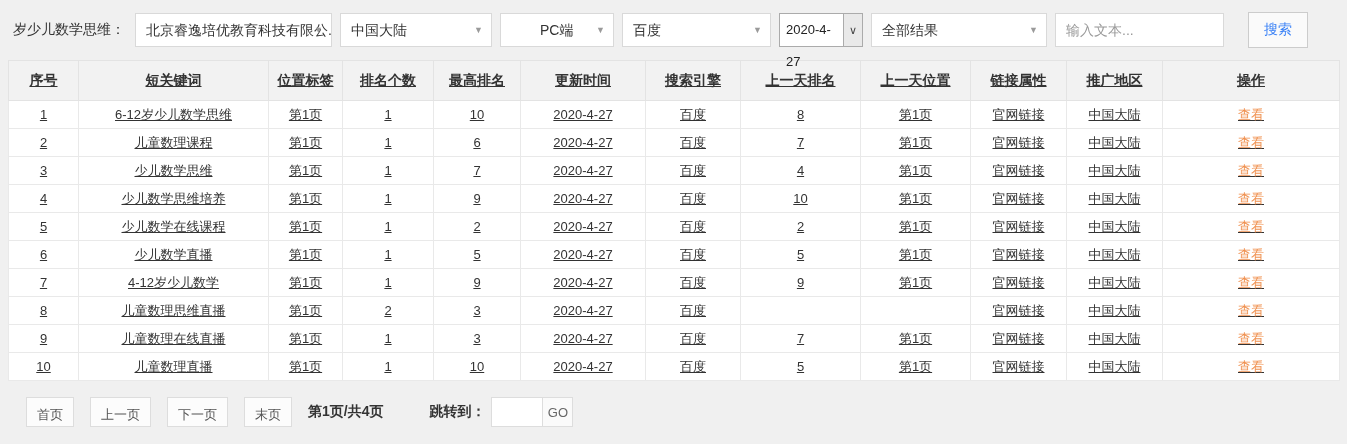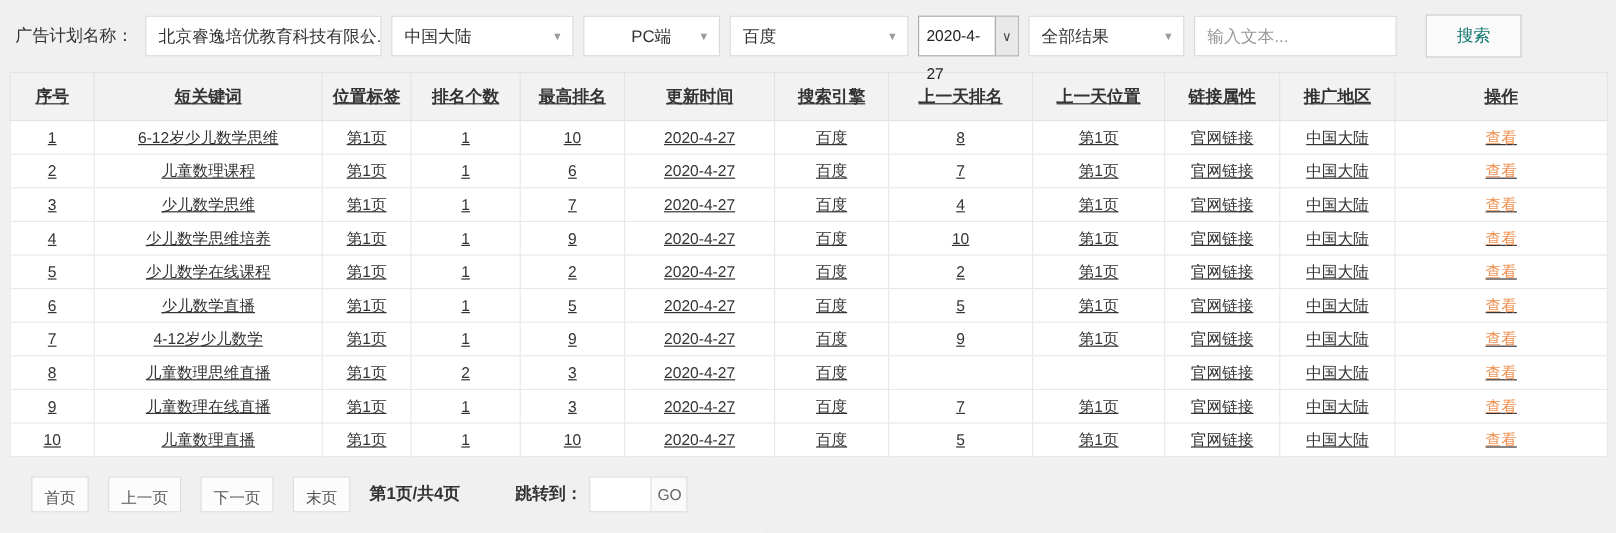--- a/index.html
+++ b/index.html
@@ -20,40 +20,40 @@
     white-space:nowrap; overflow:hidden; cursor:pointer; font-size:14px;
   }
   .dropdown .caret {
     position:absolute; right:8px; top:0; line-height:33px;
     font-size:9px; color:#9a9a9a; pointer-events:none;
   }
   .dd-plan   { width:197px; }
   .dd-region { width:152px; }
   .dd-device { width:114px;padding-left:39px; }
   .dd-engine { width:149px; }
-  .dd-result { width:130px; }
+  .dd-result { width:176px; }
   .date-select {
     width:84px; height:34px; background:#fff; border:1px solid #ababab;
     display:flex; align-items:stretch; cursor:pointer;
   }
   .date-select .date-text { flex:1; line-height:32px; padding-left:6px; font-size:13px; color:#222; }
   .date-select .arrow-box {
     width:19px; background:#e9e9e9; border-left:1px solid #ababab;
     display:flex; align-items:center; justify-content:center;
     font-size:11px; color:#444;
   }
   .search-input {
     width:169px; height:34px; border:1px solid #d9d9d9; background:#fff;
     padding:0 10px; font-size:14px; color:#333;
     font-family:"Liberation Sans","DejaVu Sans",sans-serif; outline:none;
   }
   .search-input::placeholder { color:#999; }
   .search-btn {
-    width:80px; height:36px; margin-left:16px; background:#fafafa;
-    border:1px solid #ccc; color:#0f766e; font-size:14px; cursor:pointer;
+    width:60px; height:36px; margin-left:16px; background:#fafafa;
+    border:1px solid #ccc; color:#3b82f6; font-size:14px; cursor:pointer;
     font-family:Liberation Sans, sans-serif;
   }
 
   
   .rank-table {
     width:1331px; margin:0 8px; border-collapse:collapse; background:#fff;
     table-layout:fixed;
     text-decoration:underline;
   }
   .rank-table th {
@@ -87,21 +87,21 @@
   .pg-go {
     height:30px; width:30px; border:1px solid #ddd; border-left:none;
     background:#fafafa; color:#666; font-size:13px; cursor:pointer;
     font-family:"Liberation Sans","DejaVu Sans",sans-serif;
   }
 </style>
 </head>
 <body>
 
 <div class="filter-bar">
-  <span class="filter-label">广告计划名称：</span>
+  <span class="filter-label">岁少儿数学思维：</span>
 
   <div class="dropdown dd-plan">
     <span>北京睿逸培优教育科技有限公...</span>
     <span class="caret">▼</span>
   </div>
 
   <div class="dropdown dd-region">
     <span>中国大陆</span>
     <span class="caret">▼</span>
   </div>

